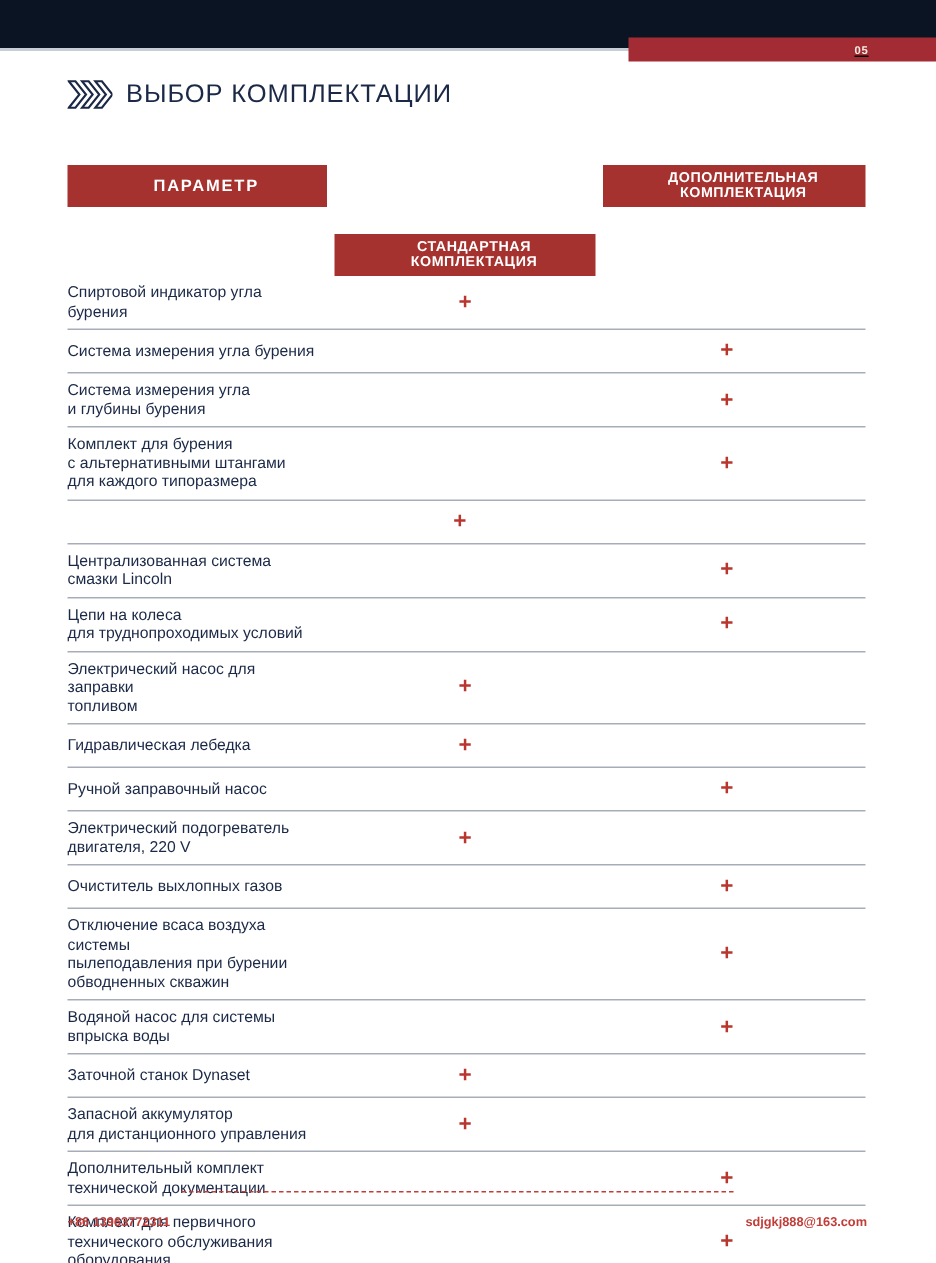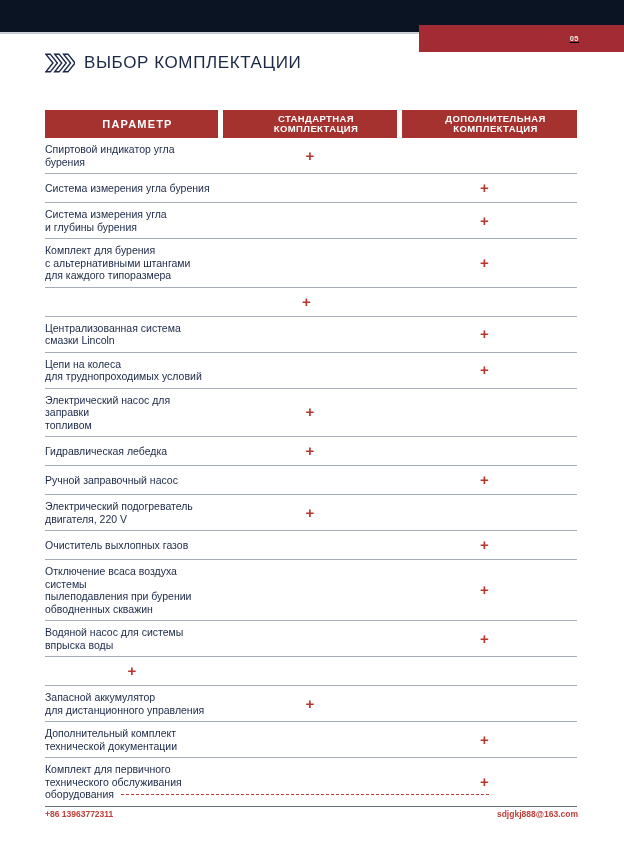--- a/index.html
+++ b/index.html
@@ -12,36 +12,36 @@
     --line-gray:#a7adb8;
     --line-dark:#667083;
   }
   *{margin:0;padding:0;box-sizing:border-box;}
   html,body{background:#fff;}
   body{font-family:"Liberation Sans","DejaVu Sans",sans-serif;}
   .page{position:relative;width:624px;height:842px;background:#fff;overflow:hidden;}
 
   
   .topbar{position:absolute;left:0;top:0;width:624px;height:34px;background:var(--navy);border-bottom:2px solid #c9cdd5;}
-  .pagenum-strip{position:absolute;right:0;top:25px;width:205px;height:27px;background:var(--red-strip);
+  .pagenum-strip{position:absolute;right:0;top:25px;width:205px;height:16px;background:var(--red-strip);
     display:flex;align-items:center;justify-content:flex-end;padding-right:45px;text-decoration:underline;}
   .pagenum-strip span{color:#f4ece0;font-size:7.5px;font-weight:bold;line-height:11px;letter-spacing:.5px;}
 
   
   .title-row{position:absolute;left:45px;top:53px;display:flex;align-items:center;gap:9px;}
   .title-row h1{font-size:17px;font-weight:normal;color:var(--text-navy);letter-spacing:.6px;white-space:nowrap;}
   .chevrons{display:block;}
 
   
   .table{position:absolute;left:45px;top:110px;width:532px;}
   .thead{display:flex;gap:5px;}
   .th{background:var(--red);color:#fff;height:28px;display:flex;align-items:center;justify-content:center;
       text-align:center;font-weight:bold;padding-left:12px;}
   .th-param{width:173px;font-size:11px;letter-spacing:1.2px;}
-  .th-standard{width:174px;font-size:9.5px;line-height:10.5px;letter-spacing:.4px;white-space:pre-line;}
+  .th-standard{width:174px;font-size:9.5px;line-height:10.5px;letter-spacing:.4px;white-space:pre-line;margin-top:46px;}
   .th-additional{width:175px;font-size:9.5px;line-height:10.5px;letter-spacing:.4px;white-space:pre-line;}
 
   .row{display:flex;align-items:center;border-bottom:1px solid var(--line-gray);padding:5px 0;}
   .row:last-child{border-bottom:1.5px solid var(--line-dark);}
   .cell-param{width:178px;font-size:10.5px;line-height:12.5px;color:var(--text-navy);white-space:pre-line;padding-right:6px;}
   .cell-mark{width:174px;text-align:center;}
   .cell-mark.additional{width:175px;}
   .plus{color:var(--plus-red);font-size:15px;font-weight:bold;line-height:12px;display:inline-block;}
 
   
@@ -163,20 +163,21 @@
     <div class="cell-mark additional"><span class="plus">+</span></div>
   </div>
 
   <div class="row">
     <div class="cell-param">Водяной насос для системы впрыска воды</div>
     <div class="cell-mark standard"></div>
     <div class="cell-mark additional"><span class="plus">+</span></div>
   </div>
 
   <div class="row">
+    <div class="cell-param">Заточной станок Dynaset</div>
     <div class="cell-mark standard"><span class="plus">+</span></div>
     <div class="cell-mark additional"></div>
   </div>
 
   <div class="row">
     <div class="cell-param">Запасной аккумулятор
 для дистанционного управления</div>
     <div class="cell-mark standard"><span class="plus">+</span></div>
     <div class="cell-mark additional"></div>
   </div>

